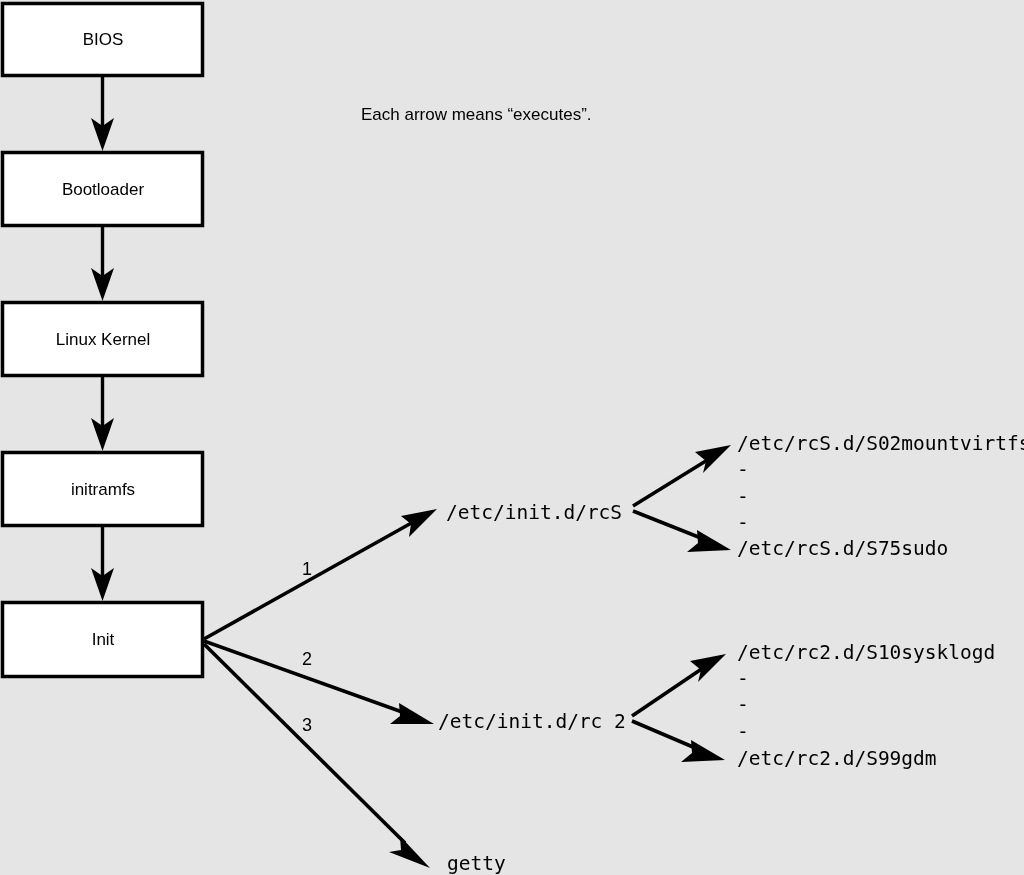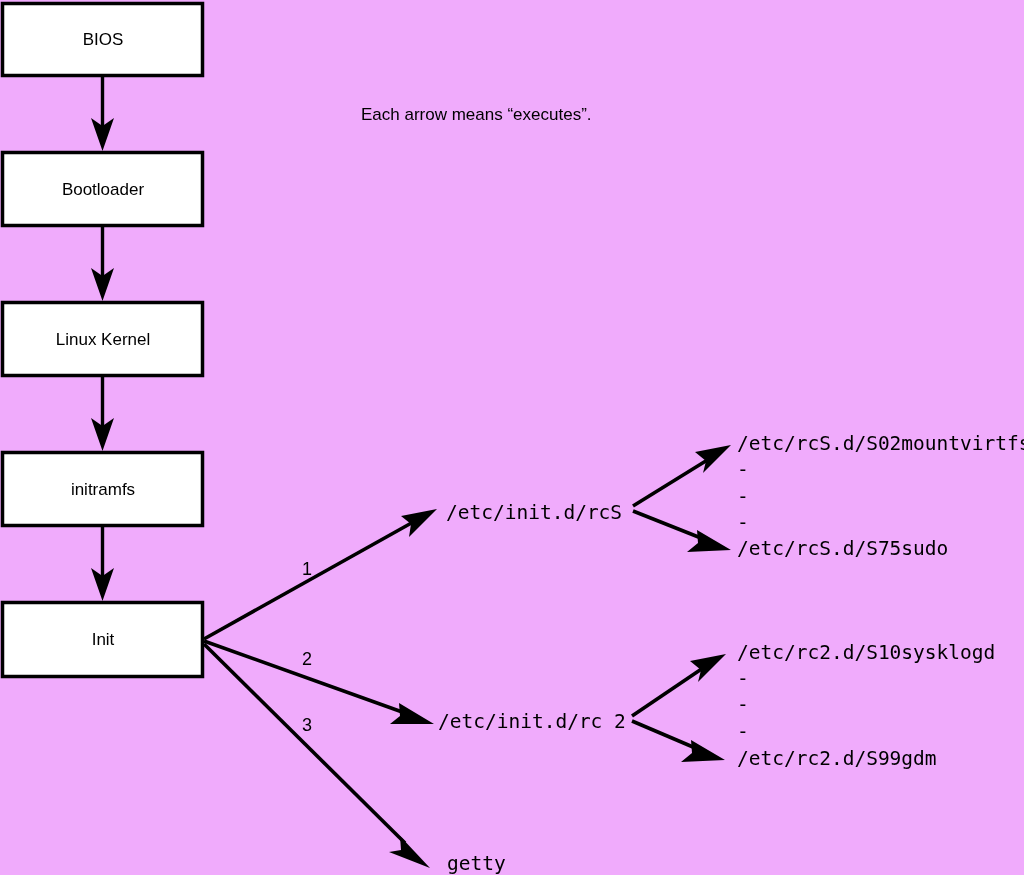--- a/index.html
+++ b/index.html
@@ -4,21 +4,21 @@
 <style>
   html, body {
     margin: 0;
     padding: 0;
     background: #ffffff;
   }
   #diagram-root {
     position: relative;
     width: 1024px;
     height: 875px;
-    background: #f0abfc;
+    background: #e5e5e5;
     overflow: hidden;
     font-family: "Liberation Sans", sans-serif;
   }
   svg#boot-diagram {
     display: block;
     width: 1024px;
     height: 875px;
   }
   .box-rect {
     fill: #ffffff;

